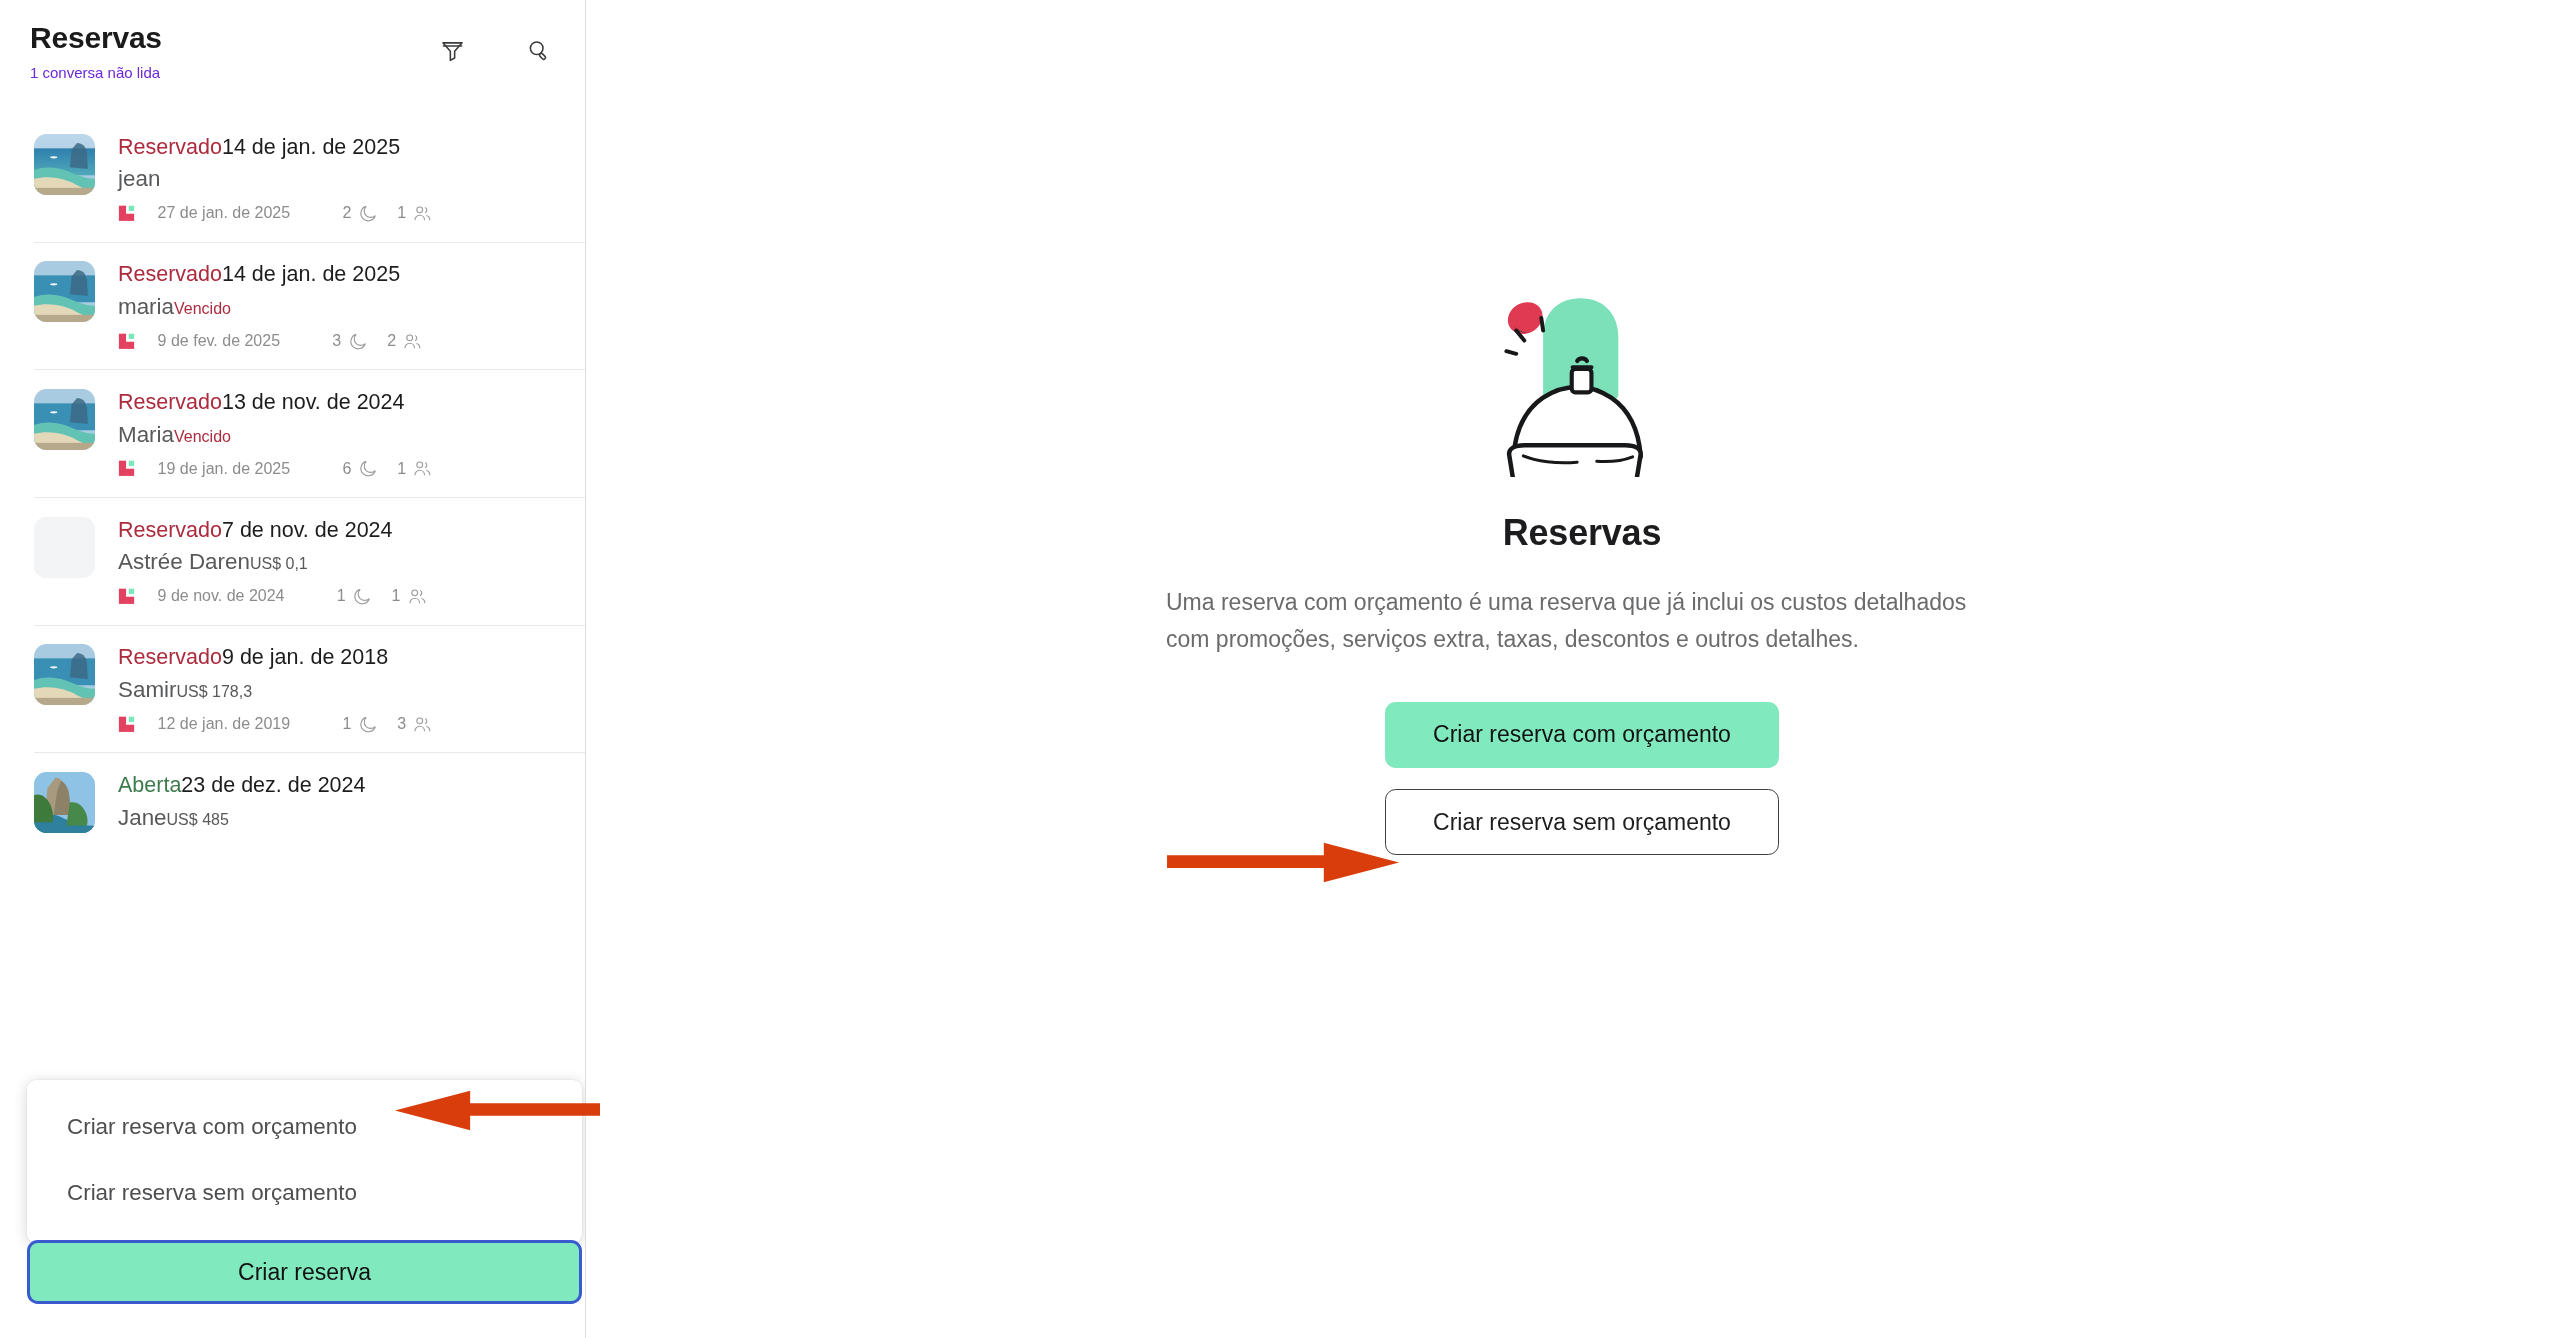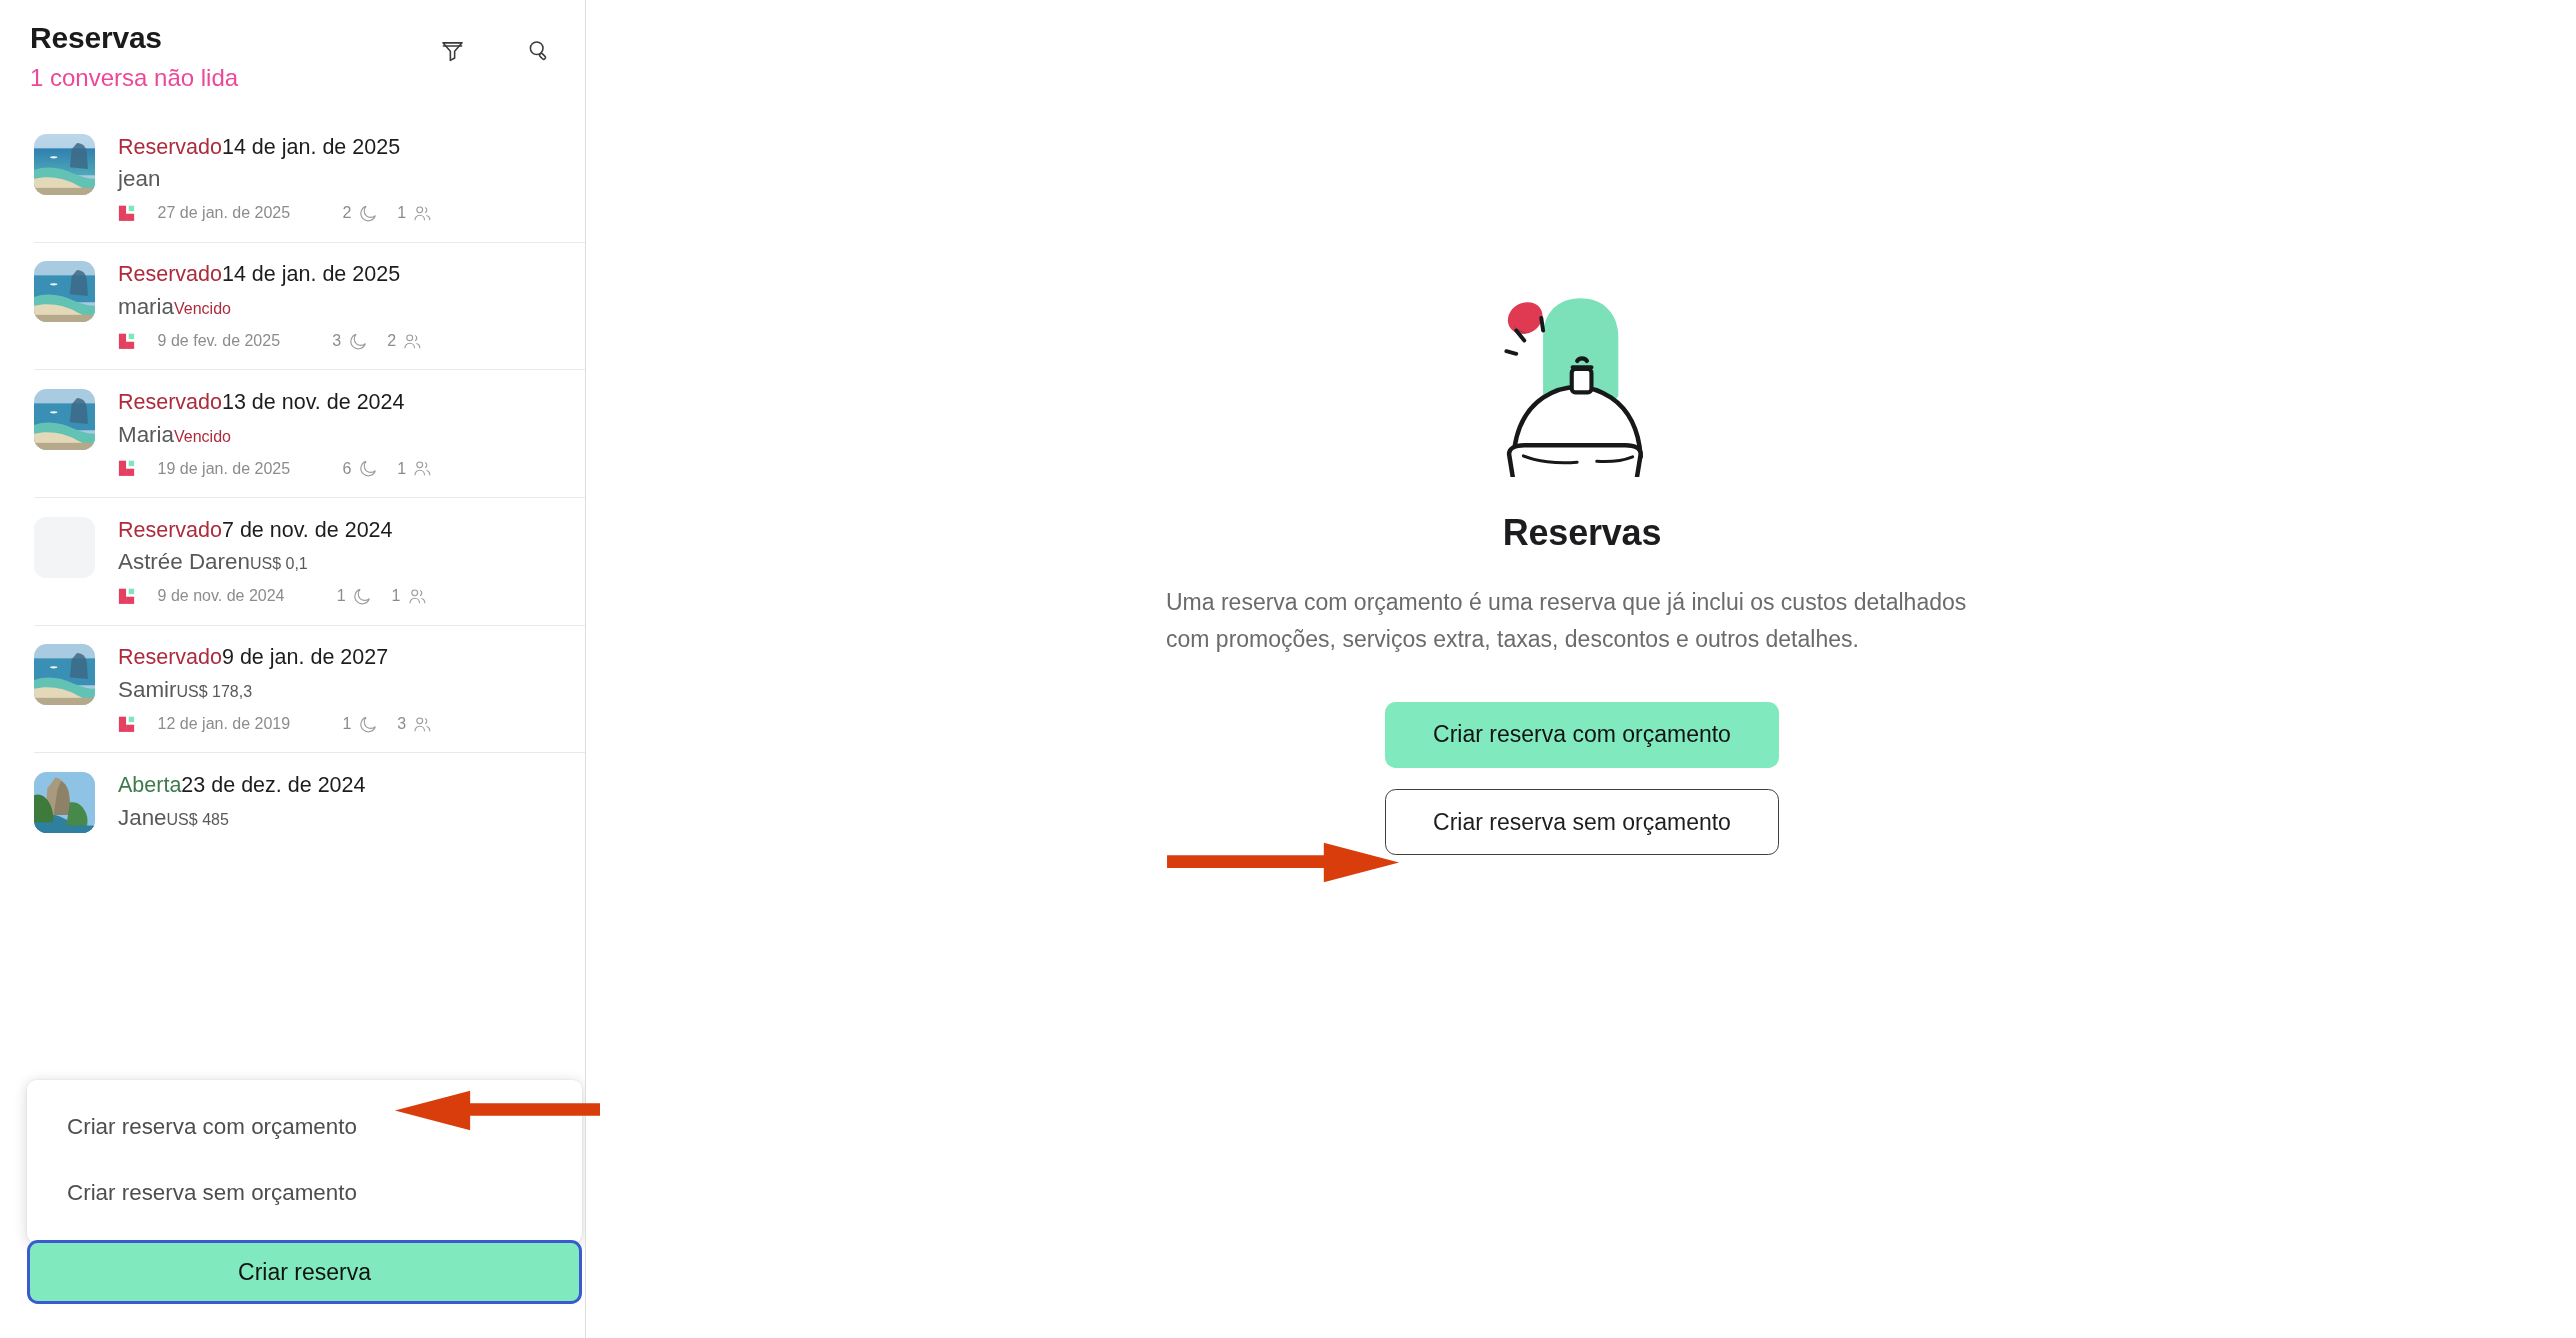--- a/index.html
+++ b/index.html
@@ -19,21 +19,21 @@
     background: #ffffff;
     border-right: 1.8px solid #dcdee0;
     overflow: hidden;
   }
   .sb-header { padding: 19.7px 30px 0 30px; position: relative; height: 114px; }
   .sb-title {
     font-size: 30px; font-weight: 700; color: #1b1b1b;
     letter-spacing: -0.2px; line-height: 1.2;
   }
   .sb-sub {
-    font-size: 24px; color: #ec4899; margin-top: 8px; line-height: 1.2;
+    font-size: 15px; color: #6d28d9; margin-top: 8px; line-height: 1.2;
   }
   .sb-actions {
     position: absolute; right: 29px; top: 32px;
     display: flex; align-items: center; gap: 50px;
   }
   .icon-btn {
     width: 36px; height: 36px; display: flex;
     align-items: center; justify-content: center;
     cursor: pointer; background: none; border: none;
   }
@@ -379,21 +379,21 @@
               <path d="M0 40c14-5 30-3 44 4 9 4 17 6 24 6v18H0z" fill="#62c2b4"></path>
               <path d="M0 50c16-4 34-1 48 7 7 4 14 6 20 7v4H0z" fill="#e3d9b8"></path>
               <path d="M48 10c6 0 10 4 11 11l1 18-20-2 2-20z" fill="#3d6a86" opacity=".85"></path>
               <ellipse cx="22" cy="26" rx="4" ry="1.2" fill="#eef4f7"></ellipse>
               <rect y="60" width="68" height="8" fill="#b6a98b"></rect>
             </svg>
         </div>
         <div class="conv-body">
           <div class="row1">
             <span class="state reservado">Reservado</span>
-            <span class="date-right">9 de jan. de 2027</span>
+            <span class="date-right">9 de jan. de 2018</span>
           </div>
           <div class="row2">
             <span class="guest">Samir</span>
             <span class="amount">US$ 178,3</span>
           </div>
           <div class="row3">
             <svg class="flag-icon" width="20.6" height="20.6" viewBox="0 0 23 23">
                 <rect x="1" y="3" width="8" height="17" fill="#e4405f"></rect>
                 <rect x="9" y="12" width="9" height="8" fill="#e4405f"></rect>
                 <rect x="12" y="3" width="6" height="6" fill="#7ee8bd"></rect>

